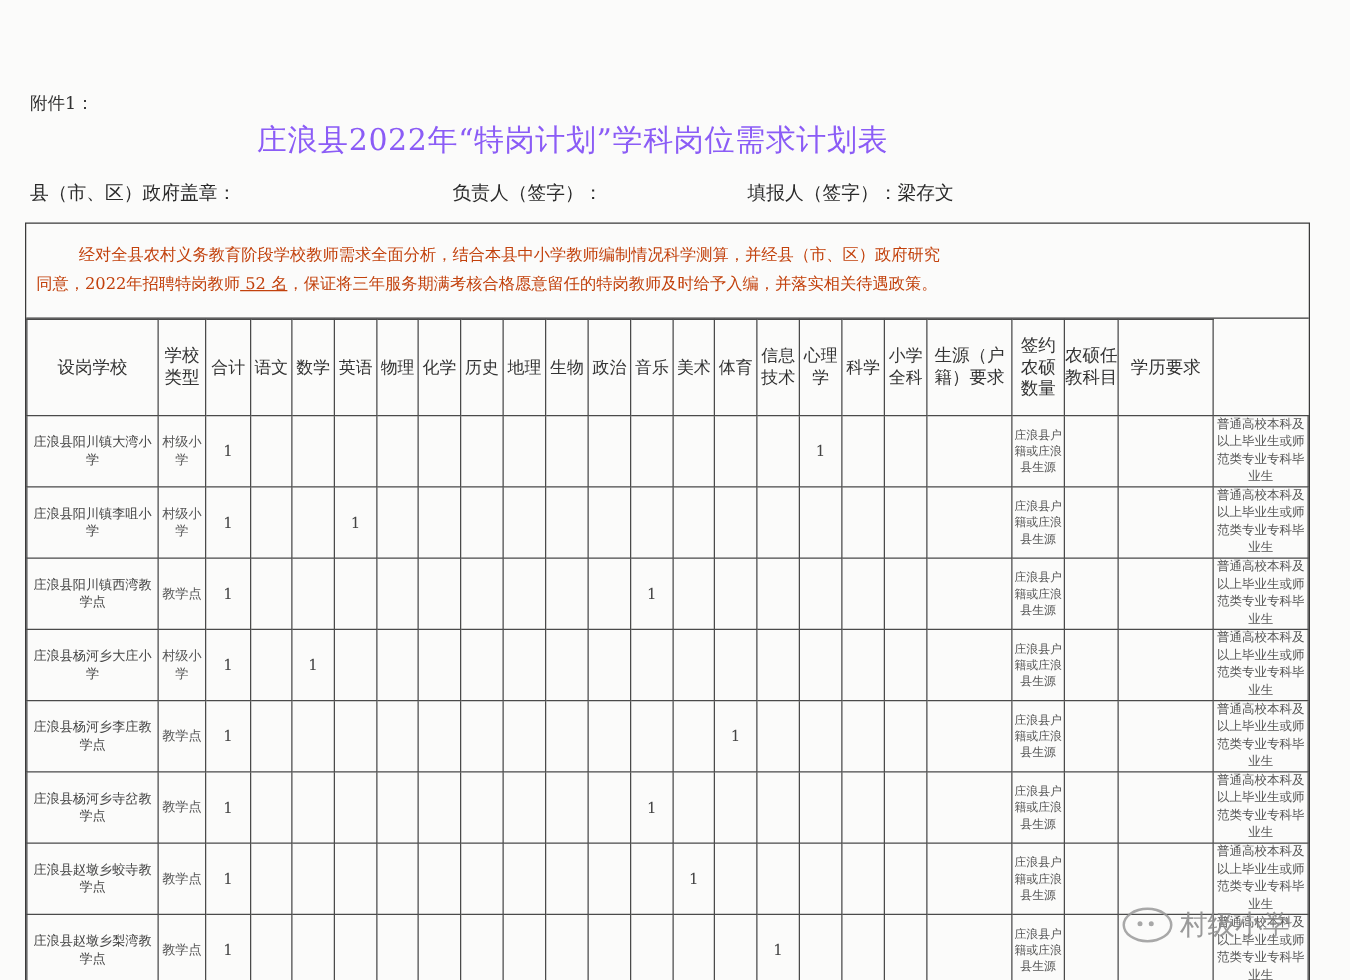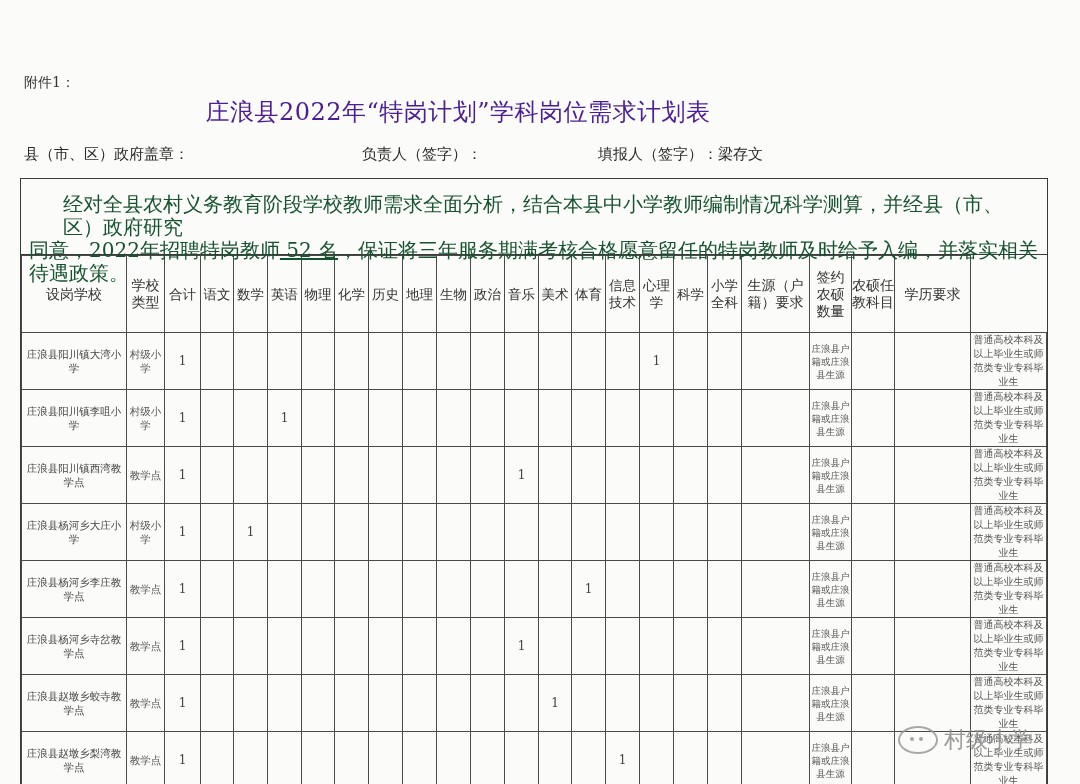--- a/index.html
+++ b/index.html
@@ -4,34 +4,34 @@
 <style>
   html, body { margin: 0; padding: 0; }
   body {
     width: 1080px; height: 784px; overflow: hidden;
     background: #fbfbfa;
     font-family: "DejaVu Serif", "Liberation Serif", serif;
     color: #2a2a2a;
     position: relative;
   }
   .annex { position: absolute; left: 24px; top: 74px; font-size: 14px; color: #333; }
-  .title { position: absolute; left: 0; width: 916px; top: 96px; text-align: center; font-size: 24px; color: #4c1d95; letter-spacing: 0.5px; }
+  .title { position: absolute; left: 0; width: 916px; top: 96px; text-align: center; font-size: 24px; color: #8b5cf6; letter-spacing: 0.5px; }
   .sig-row { position: absolute; top: 145px; left: 24px; width: 1040px; font-size: 15px; color: #2a2a2a; }
   .sig-row span { position: absolute; white-space: nowrap; }
   .sig-seal { left: 0; }
   .sig-resp { left: 338px; }
   .sig-filler { left: 574px; font-family: Liberation Mono, monospace; }
 
   .sheet {
     position: absolute; left: 20px; top: 178px; width: 1028px;
     border: 1.5px solid #3a3a3a; box-sizing: border-box;
   }
   .intro {
     height: 76px; box-sizing: border-box; padding: 14px 8px 0 8px;
-    font-size: 20px; line-height: 23px; color: #14532d;
+    font-size: 13px; line-height: 23px; color: #c2410c;
     border-bottom: 1.5px solid #3a3a3a;
   }
   .intro .indent { padding-left: 34px; }
   .intro .u { text-decoration: underline; }
 
   table { border-collapse: collapse; width: 100%; table-layout: fixed; }
   td, th {
     border: 1px solid #4a4a4a; text-align: center; vertical-align: middle;
     padding: 0; font-weight: normal; color: #333;
   }

